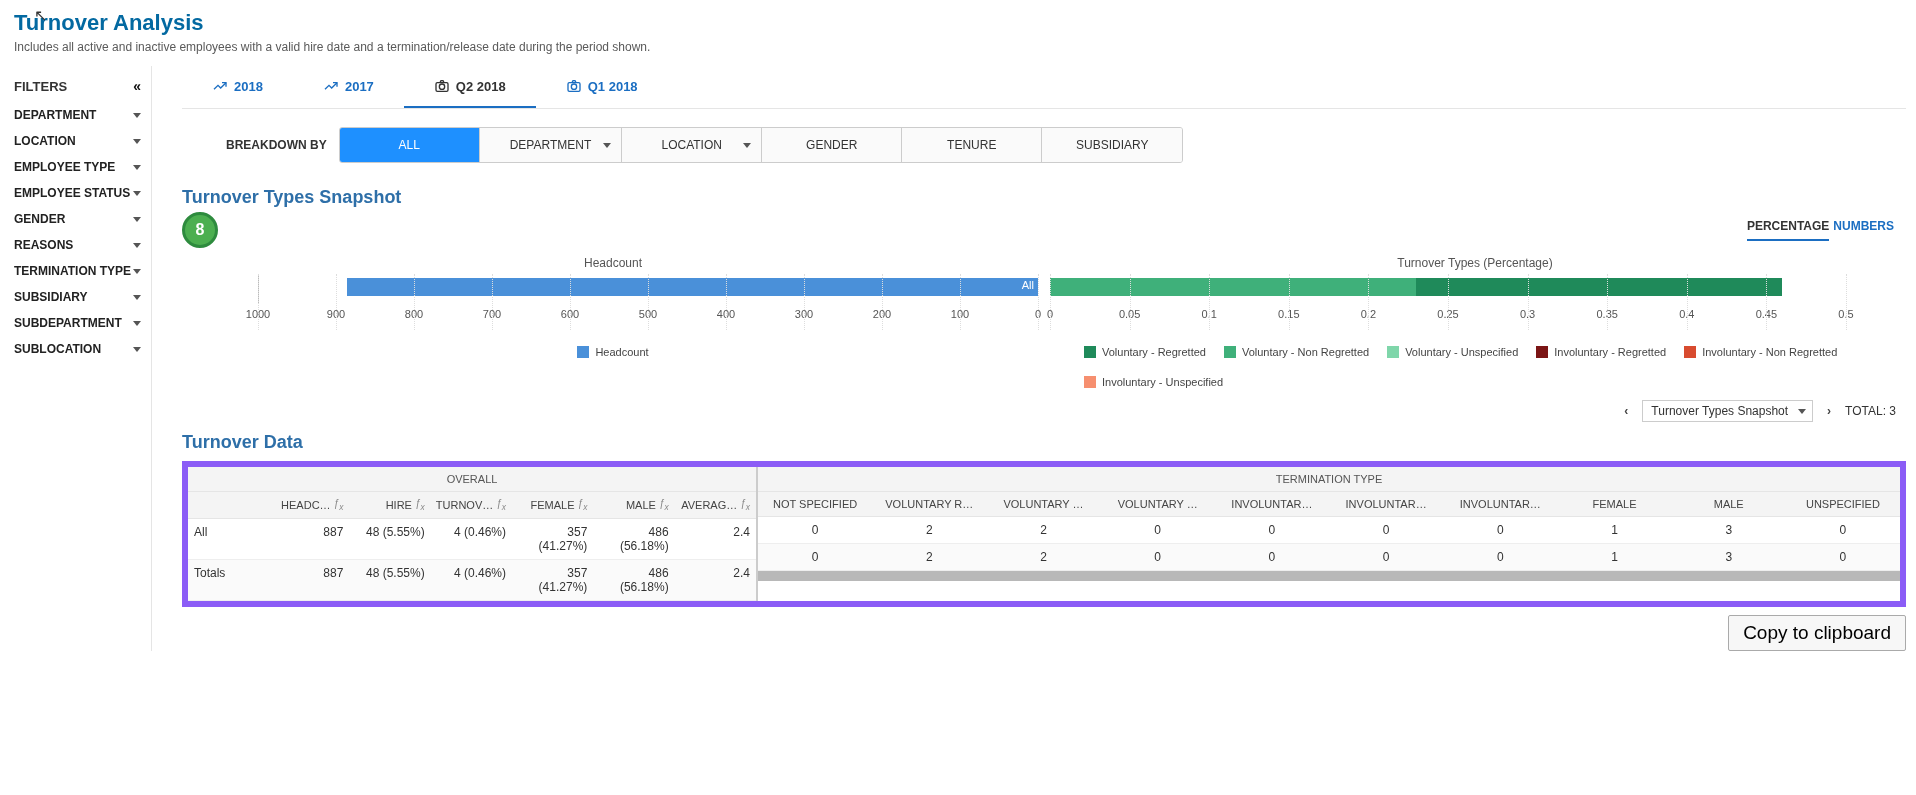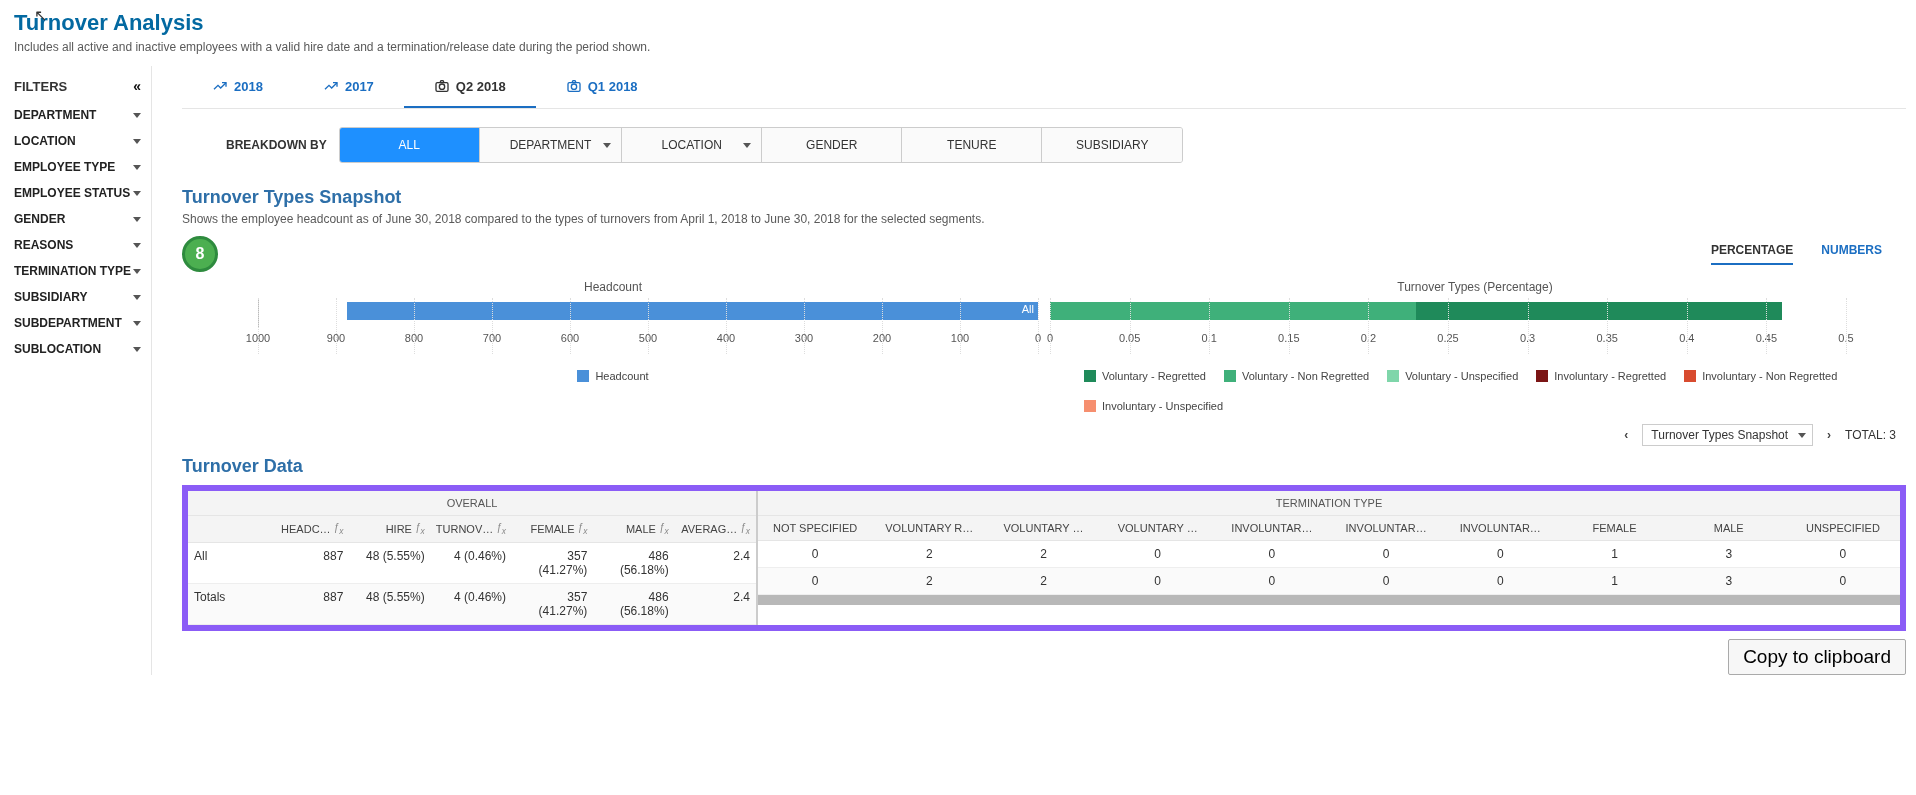--- a/index.html
+++ b/index.html
@@ -24,21 +24,21 @@
   .breakdown-label { font-weight:700; font-size:12px; margin-right:12px;padding-left:44px;}
   .seg-group { display:flex; border:1px solid #ccc; border-radius:3px; overflow:hidden;}
   .seg { padding:0 30px; height:34px; display:flex; align-items:center; justify-content:center; font-size:12px; border-right:1px solid #ccc; cursor:pointer; background:#fafafa; min-width:140px; position:relative;}
   .seg:last-child { border-right:none; }
   .seg.active { background:#1e90ff; color:#fff; }
   .seg .dd-caret { margin-left:8px; width:0;height:0;border-left:4px solid transparent;border-right:4px solid transparent;border-top:5px solid #555; position:absolute; right:10px;}
   .section-title { color:#2e6fa8; font-size:18px; font-weight:600; margin-bottom:4px;}
   .section-desc { color:#5a5a5a; margin-bottom:10px;}
   .badge-row { display:flex; align-items:center; justify-content:space-between;}
   .badge-8 { width:36px; height:36px; border-radius:50%; background:#4caf50; border:3px solid #2e8b3e; color:#fff; font-weight:700; display:flex;align-items:center;justify-content:center; font-size:16px;}
-  .toggle-group { display:flex; gap:28px; margin-right:24px;}
+  .toggle-group { display:flex; gap:4px; margin-right:12px;}
   .toggle { font-weight:700; font-size:12px; cursor:pointer; padding-bottom:6px;}
   .toggle.active { color:#333; border-bottom:2px solid #1b6ec2;}
   .toggle.inactive { color:#1b6ec2; }
   
   .chart-area { display:flex; margin-top:8px; margin-bottom:6px;}
   .left-chart, .right-chart { flex:1; position:relative;}
   .chart-title-small { text-align:center; font-size:12px; color:#555; margin-bottom:4px;}
   .hc-bar-wrap { height:30px; position:relative; margin-left:76px; margin-right:6px; border-left:1px solid #bbb;}
   .hc-bar { position:absolute; right:0; top:4px; height:18px; background:#4a90d9;}
   .hc-bar .txt{ position:absolute; right:4px; top:1px; color:#fff; font-size:11px;}
@@ -190,21 +190,20 @@
             <div class="seg">
               <span>TENURE</span>
             </div>
             <div class="seg">
               <span>SUBSIDIARY</span>
             </div>
           </div>
       </div>
 
       <div class="section-title">Turnover Types Snapshot</div>
-      <div class="section-desc">Shows the employee headcount as of June 30, 2018 compared to the types of turnovers from April 1, 2018 to June 30, 2018 for the selected segments.</div>
 
       <div class="badge-row">
         <div class="badge-8">8</div>
         <div class="toggle-group">
           <span class="toggle active">PERCENTAGE</span>
           <span class="toggle inactive">NUMBERS</span>
         </div>
       </div>
 
       <div class="chart-area">

